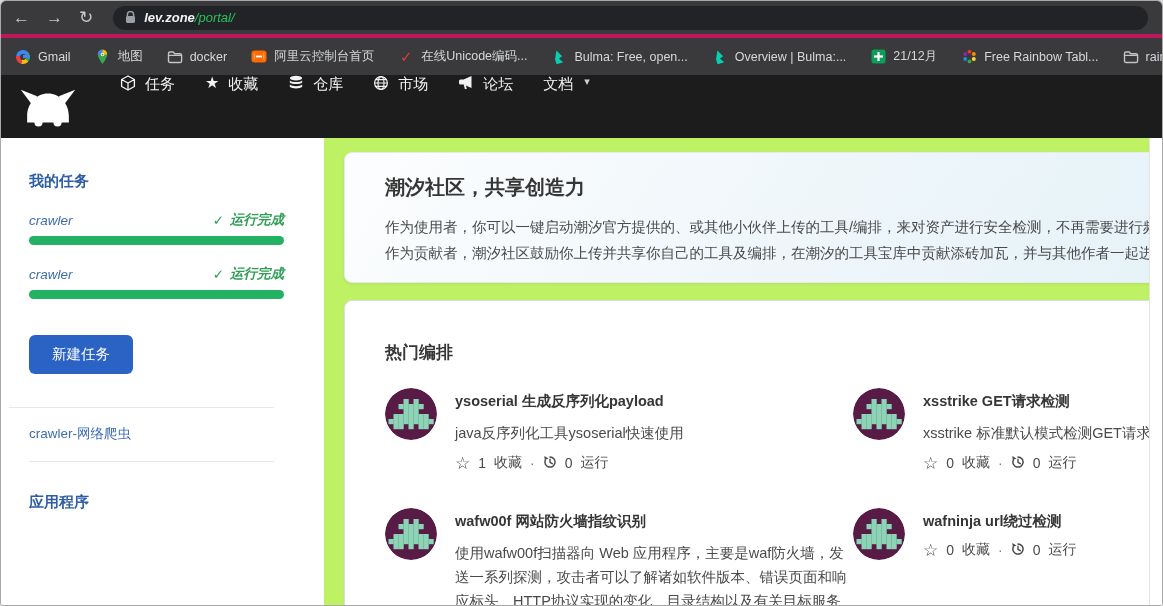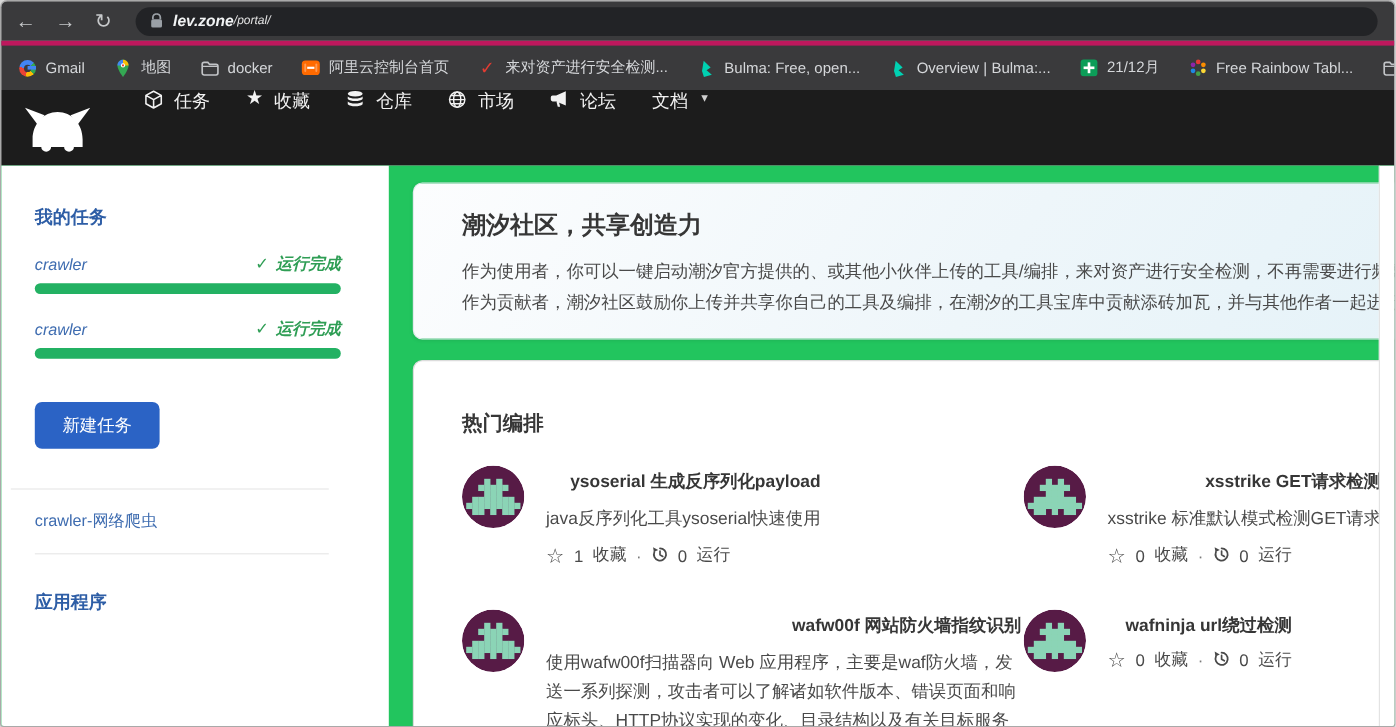--- a/index.html
+++ b/index.html
@@ -6,42 +6,42 @@
   .window{width:1163px;height:606px;box-sizing:border-box;border:1px solid #a9a9a9;border-radius:6px 6px 3px 3px;
           overflow:hidden;display:flex;flex-direction:column;background:#ebebeb;}
 
   
   .chrome-toolbar{height:33px;flex:0 0 33px;background:#3a3a3c;display:flex;align-items:center;padding:0 12px;}
   .nav-btn{color:#c6c8ca;font-size:17px;line-height:1;margin-right:16px;cursor:default;user-select:none;}
   .addressbar{flex:1;height:24px;background:#222326;border-radius:13px;display:flex;align-items:center;
               padding:0 12px;margin-left:4px;margin-right:2px;font-style:italic;}
   .addressbar .lock{margin-right:8px;display:flex;}
   .url-host{color:#f1f3f4;font-size:13px;font-weight:700;}
-  .url-path{color:#e5e5e5;font-size:10px;}
+  .url-path{color:#22c55e;font-size:13px;}
 
   .bookmarks-bar{height:37px;flex:0 0 37px;background:#3a3a3c;display:flex;align-items:center;
                  padding:0 14px;gap:24px;border-top:4px solid #be185d;}
   .bookmark{display:flex;align-items:center;gap:7px;color:#d5d7da;font-size:12.5px;white-space:nowrap;cursor:default;}
   .bicon{width:16px;height:16px;display:inline-flex;align-items:center;justify-content:center;flex:0 0 16px;}
   .gmail-g{width:14px;height:14px;border-radius:50%;
            background:conic-gradient(from -40deg,#4285f4 0 90deg,#34a853 90deg 175deg,#fbbc05 175deg 235deg,#ea4335 235deg 320deg,#4285f4 320deg 360deg);
            position:relative;}
   .gmail-g::after{content:"";position:absolute;left:4px;top:4px;width:6px;height:6px;border-radius:50%;background:#3a3a3c;}
   .gmail-g::before{content:"";position:absolute;right:0;top:5.5px;width:7px;height:3px;background:#4285f4;z-index:2;}
   .red-check{color:#e23c32;font-size:15px;font-weight:700;}
 
   
   .site-nav{height:63px;flex:0 0 63px;background:#1c1c1c;display:flex;align-items:center;padding:0 18px;}
   .logo{width:62px;height:44px;margin-right:24px;display:flex;align-items:center;}
   .nav-item{display:flex;align-items:flex-start;gap:9px;color:#f2f2f2;font-size:15px;padding:0 15px;height:100%;cursor:default;}
   .nav-star{color:#f2f2f2;font-size:16px;line-height:1;}
   .caret{color:#cfcfcf;font-size:11px;margin-left:2px;}
 
   
-  .page{flex:1;position:relative;display:flex;background:#22c55e;overflow:hidden;}
+  .page{flex:1;position:relative;display:flex;background:#bef264;overflow:hidden;}
   .sidebar{width:323px;flex:0 0 323px;background:#ffffff;padding:34px 40px 0 28px;box-sizing:border-box;}
   .side-heading{color:#2e5ea6;font-size:15px;font-weight:700;}
   .task-row{display:flex;justify-content:space-between;align-items:center;margin-top:20px;margin-bottom:7px;font-style:italic;}
   .task-link{color:#3e6cb0;font-size:13.5px;text-decoration:none;cursor:pointer;}
   .task-status{color:#2f9e55;font-size:13.5px;font-weight:600;display:flex;gap:6px;align-items:center;}
   .progress{height:9px;border-radius:5px;background:#23b163;margin-bottom:14px;}
   .new-task-btn{margin-top:22px;background:#2b63c5;color:#fff;border:none;border-radius:6px;
                 padding:10px 23px;font-size:14.5px;font-family:inherit;cursor:pointer;}
   .divider-a{border:none;border-top:1px solid #e8e8e8;margin:33px 10px 0 -20px;}
   .divider-b{border:none;border-top:1px solid #e8e8e8;margin:18px 10px 0 0;}
@@ -56,21 +56,21 @@
   .hero-title{font-size:20px;font-weight:700;color:#363636;margin:0 0 13px 0;}
   .hero-line{font-size:14.5px;color:#4a4a4a;line-height:26px;white-space:nowrap;}
 
   .hot-panel{margin-top:17px;background:#fff;border:1px solid #dcdcdc;border-radius:8px;
              box-shadow:0 1px 2px rgba(0,0,0,0.05);padding:40px 40px 40px;box-sizing:border-box;min-height:520px;}
   .hot-heading{font-size:17px;font-weight:700;color:#363636;margin:0 0 24px 0;}
   .hot-grid{display:grid;grid-template-columns:468px auto;row-gap:36px;}
   .hot-item{display:flex;gap:18px;align-items:flex-start;}
   .avatar{width:52px;height:52px;flex:0 0 52px;border-radius:50%;overflow:hidden;}
   .hot-body{max-width:396px;}
-  .hot-title{font-size:14.5px;font-weight:700;color:#363636;margin:4px 0 10px 0;text-align:right;}
+  .hot-title{font-size:14.5px;font-weight:700;color:#363636;margin:4px 0 10px 0;}
   .hot-desc{font-size:14.5px;color:#4a4a4a;line-height:24px;margin:0 0 9px 0;}
   .hot-meta{display:flex;align-items:center;gap:8px;font-size:14px;color:#4a4a4a;}
   .star-o{font-size:17px;line-height:1;color:#4a4a4a;}
   .meta-dot{color:#7a7a7a;}
   .scroll-strip{position:absolute;top:0;right:0;width:12px;height:100%;background:#ffffff;border-left:1px solid #e3e3e3;}
 </style>
 </head>
 <body>
 
 <svg width="0" height="0" style="position:absolute" aria-hidden="true">
@@ -177,21 +177,21 @@
             <rect x="0.5" y="0.5" width="15" height="12" rx="3" fill="#ff6a00"></rect>
             <rect x="5" y="5.6" width="6" height="1.8" fill="#fff"></rect>
             <rect x="2.6" y="3" width="1.6" height="7" rx="0.8" fill="#ff9a50"></rect>
             <rect x="11.8" y="3" width="1.6" height="7" rx="0.8" fill="#ff9a50"></rect>
           </svg>
       </span>
       <span>阿里云控制台首页</span>
     </div>
     <div class="bookmark">
       <span class="bicon red-check">✓</span>
-      <span>来对资产进行安全检测...</span>
+      <span>在线Unicode编码...</span>
     </div>
     <div class="bookmark">
       <span class="bicon">
           <svg width="16" height="16" viewBox="0 0 16 16">
             <use href="#bulma"></use>
           </svg>
         </span>
       <span>Bulma: Free, open...</span>
     </div>
     <div class="bookmark">

